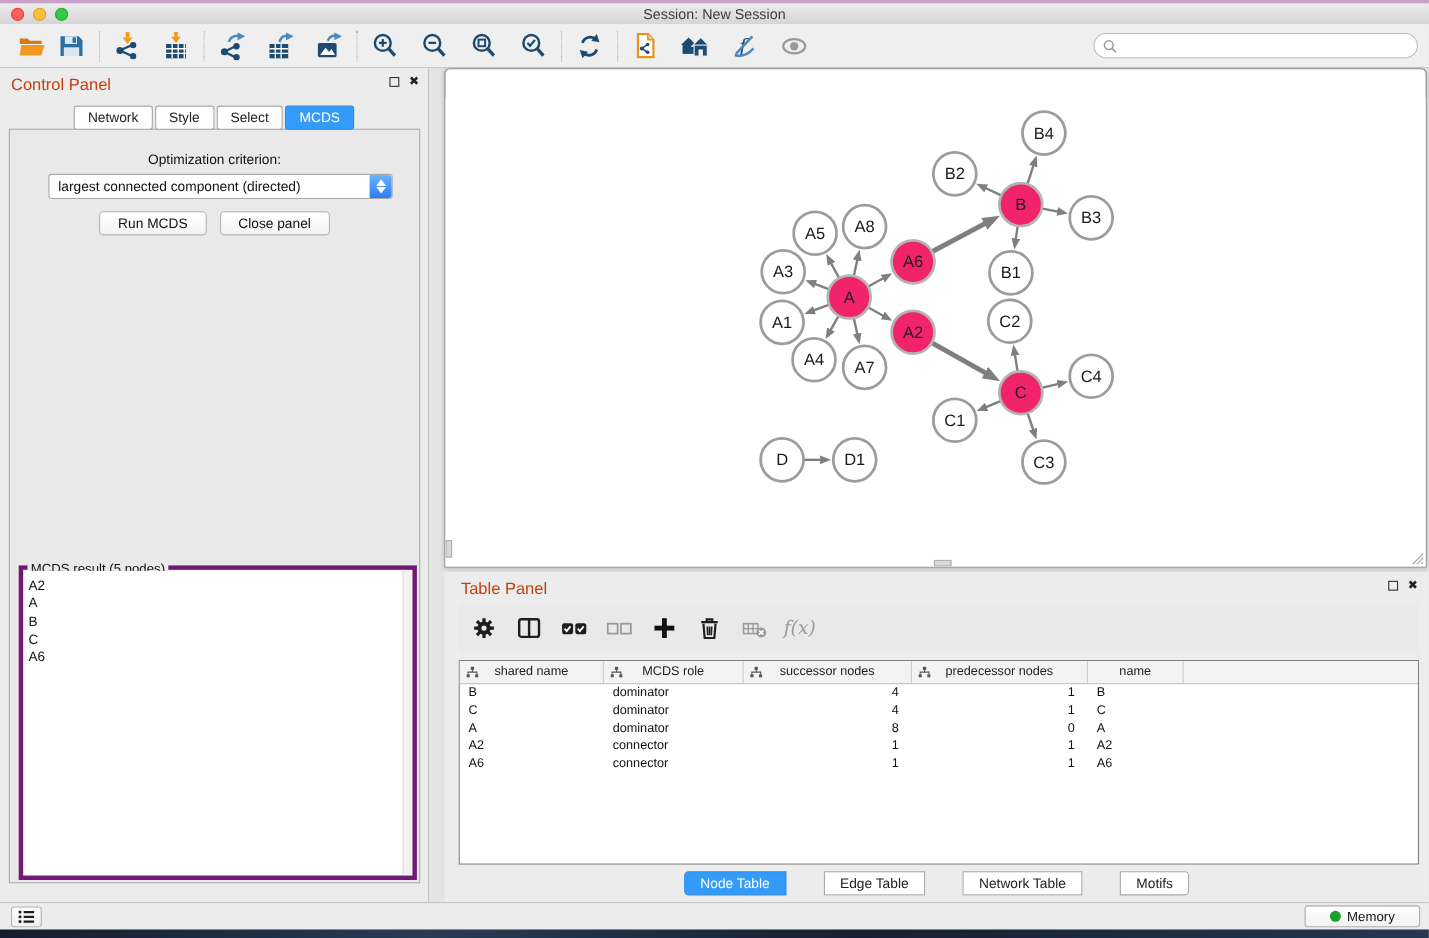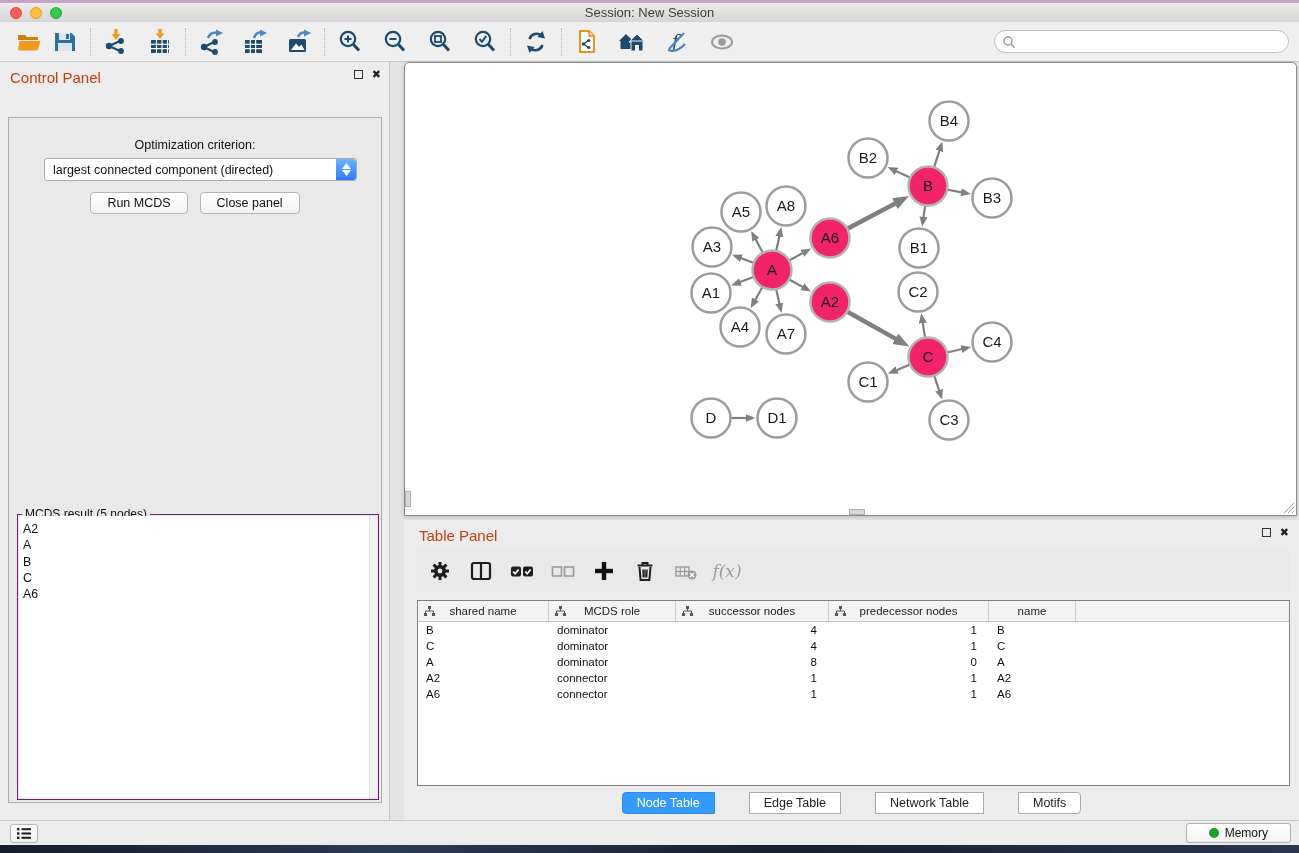--- a/index.html
+++ b/index.html
@@ -56,21 +56,21 @@
   #criterion-select .spin { width:20px; height:100%; border-radius:0 3px 3px 0;
     background:linear-gradient(#6cb4fd,#2d7bf7); display:flex; flex-direction:column;
     align-items:center; justify-content:center; gap:1px; }
   .spin svg { display:block; }
   #cp-buttons { position:absolute; left:0; right:0; top:74px; display:flex;
     justify-content:center; gap:12px; }
   .push-btn { background:linear-gradient(#ffffff,#f3f3f3); border:1px solid #b5b5b5;
     border-radius:4px; font-size:12.5px; color:#111; padding:3px 16px; }
 
   #mcds-fieldset { position:absolute; left:8px; right:2px; top:396px; bottom:2px;
-    border:1px solid #701a75;text-decoration:underline; }
+    border:4px solid #701a75;text-decoration:underline; }
   #mcds-legend { position:absolute; left:4px; top:-8px; background:#e9e9e9;
     font-size:12px; color:#111; padding:0 3px; }
   #mcds-listwrap { position:absolute; left:1px; right:1px; top:1px; bottom:1px; background:#fff; }
   #mcds-scroll { position:absolute; right:0; top:0; bottom:0; width:8px; background:#f2f2f2;
     border-left:1px solid #e0e0e0; }
   #mcds-list { position:absolute; left:4px; top:5px; font-size:12.3px; color:#111; line-height:16.3px; }
 
   
   #net-window { left:404px; top:62px; width:893px; height:454px;
     border:1px solid #8a8a8a; border-radius:5px 5px 0 0; background:#fff;
@@ -294,20 +294,26 @@
 </div>
 
 <div id="control-panel" class="abs">
   <div class="panel-head">
     <span class="panel-title">Control Panel</span>
     <span class="panel-btns">
       <span class="float-box"></span>
       <span class="close-x">✖</span>
     </span>
   </div>
+  <div id="control-tabs">
+      <div class="seg-tab">Network</div>
+      <div class="seg-tab">Style</div>
+      <div class="seg-tab">Select</div>
+      <div class="seg-tab active">MCDS</div>
+    </div>
   <div id="cp-content">
     <div id="criterion-label">Optimization criterion:</div>
     <div id="criterion-select">
       <span class="val">largest connected component (directed)</span>
       <span class="spin">
         <svg width="9" height="6" viewBox="0 0 9 6">
             <polygon points="4.5,0 9,6 0,6" fill="#fff"></polygon>
           </svg>
         <svg width="9" height="6" viewBox="0 0 9 6">
             <polygon points="0,0 9,0 4.5,6" fill="#fff"></polygon>

